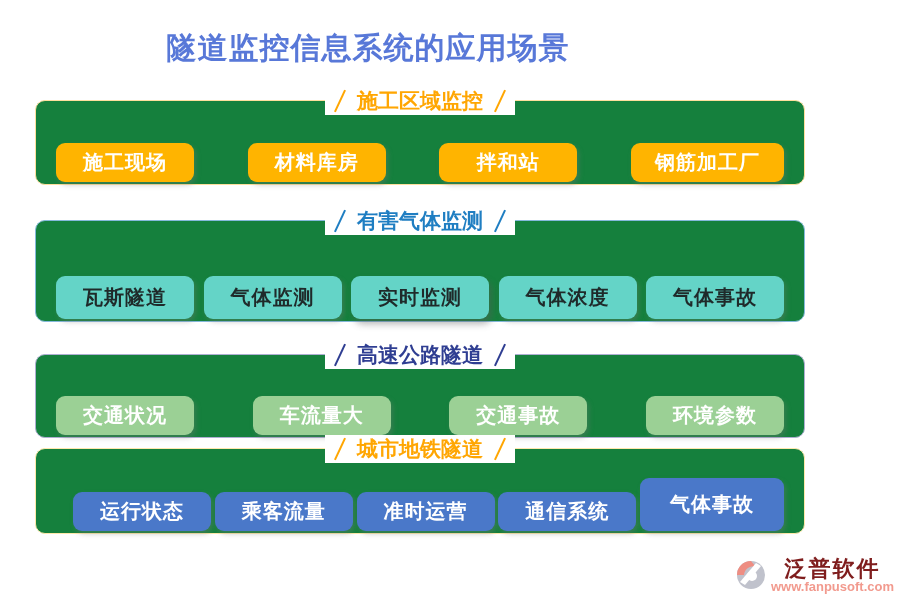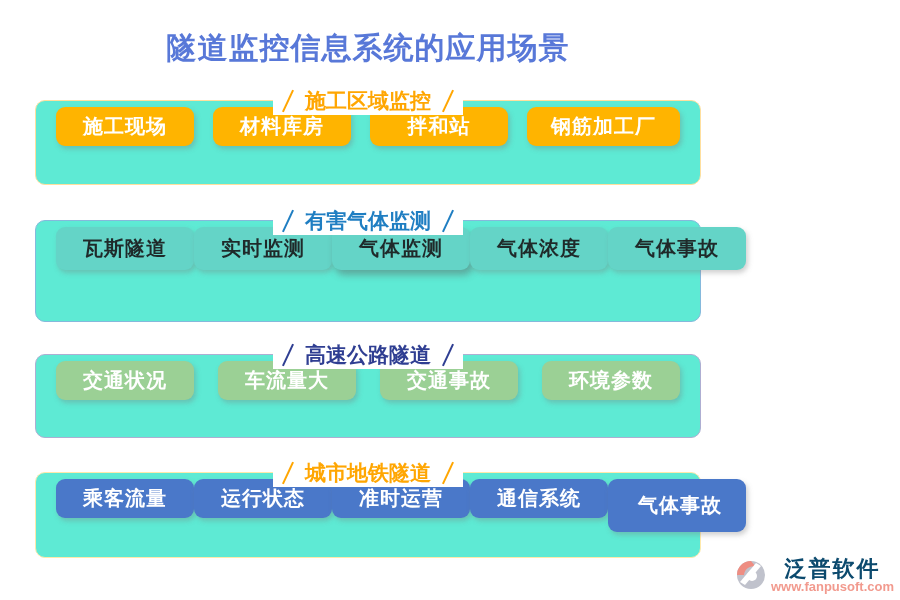--- a/index.html
+++ b/index.html
@@ -7,60 +7,60 @@
     width:900px;height:600px;position:relative;overflow:hidden;
     background:#ffffff;
     font-family:"Liberation Serif","DejaVu Serif",serif;
   }
   .page-title{
     position:absolute;top:28px;left:0;width:736px;
     text-align:center;font-size:30px;font-weight:bold;
     color:var(--accent,#5878d8);letter-spacing:1px;margin:0;
   }
   .section{
-    position:absolute;left:35px;width:666px;box-sizing:border-box;
+    position:absolute;left:35px;width:770px;box-sizing:border-box;
     border:1px solid var(--border,#ddd);border-radius:10px;
-    background:#5eead4;
+    background:#15803d;
   }
   #sec1{top:100px;height:85px;}
   #sec2{top:220px;height:102px;}
   #sec3{top:354px;height:84px;}
-  #sec4{top:472px;height:86px;}
+  #sec4{top:448px;height:86px;padding-left:17px;}
   .section-title{
     position:absolute;top:0;left:50%;transform:translate(-50%,-50%);
     background:#ffffff;padding:0 14px;white-space:nowrap;
     display:flex;align-items:center;gap:16px;
     color:var(--accent,#333);font-size:21px;font-weight:bold;
   }
   .slash{
     width:2px;height:24px;background:var(--accent,#333);
     transform:rotate(25deg);flex:0 0 auto;
   }
   .tag-row{
-    display:flex;justify-content:space-between;align-items:flex-start;
+    display:flex;justify-content:space-between;align-items:flex-end;
     height:100%;padding:6px 20px 2px;box-sizing:border-box;
   }
   .btn{
     background:var(--btn-bg,#ccc);color:var(--btn-fg,#fff);
     border:none;border-radius:9px;
     font-family:inherit;font-size:20px;font-weight:bold;
     padding:6px 24px;min-width:138px;box-sizing:border-box;
     box-shadow:2px 3px 5px rgba(120,120,120,0.35);
     letter-spacing:1px;cursor:pointer;white-space:nowrap;
   }
   #sec2 .btn{padding:8px 24px;}
   #sec2 .btn:nth-child(3){box-shadow:3px 5px 7px rgba(90,90,90,0.45);}
   #sec3 .btn:nth-child(5),#sec4 .btn:nth-child(5){padding:13px 30px;}
   .watermark{
     position:absolute;right:6px;bottom:6px;
     display:flex;align-items:flex-start;gap:4px;background:transparent;
   }
   .watermark .logo{width:32px;height:32px;margin-top:2px;}
   .wm-text{display:flex;flex-direction:column;align-items:center;line-height:1.05;}
-  .brand-name{font-size:22px;font-weight:bold;color:#0c4a6e;letter-spacing:2px;}
+  .brand-name{font-size:22px;font-weight:bold;color:#7f1d1d;letter-spacing:2px;}
   .brand-url{font-size:13px;font-weight:bold;color:#f29a8e;font-family:"Liberation Sans",sans-serif;}
 </style>
 </head>
 <body>
 
 <h1 class="page-title" style="--accent: #5878d8;">隧道监控信息系统的应用场景</h1>
 
 <div class="section" id="sec1" style="--accent: #ffa602; --border: #ffdf9e; --btn-bg: #ffb400; --btn-fg: #ffffff;">
   <div class="section-title">
     <span class="slash"></span>
@@ -76,22 +76,22 @@
 </div>
 
 <div class="section" id="sec2" style="--accent: #1f7ec2; --border: #85b9dc; --btn-bg: #64d4c7; --btn-fg: #1f2a2a;">
   <div class="section-title">
     <span class="slash"></span>
     <span>有害气体监测</span>
     <span class="slash"></span>
   </div>
   <div class="tag-row">
     <button class="btn">瓦斯隧道</button>
+    <button class="btn">气体监测</button>
     <button class="btn">实时监测</button>
-    <button class="btn">气体监测</button>
     <button class="btn">气体浓度</button>
     <button class="btn">气体事故</button>
   </div>
 </div>
 
 <div class="section" id="sec3" style="--accent: #2f3e92; --border: #aeaed2; --btn-bg: #9bd095; --btn-fg: #ffffff;">
   <div class="section-title">
     <span class="slash"></span>
     <span>高速公路隧道</span>
     <span class="slash"></span>
@@ -104,22 +104,22 @@
   </div>
 </div>
 
 <div class="section" id="sec4" style="--accent: #ffa602; --border: #ffe9ab; --btn-bg: #4a78c9; --btn-fg: #ffffff;">
   <div class="section-title">
     <span class="slash"></span>
     <span>城市地铁隧道</span>
     <span class="slash"></span>
   </div>
   <div class="tag-row">
+    <button class="btn">运行状态</button>
     <button class="btn">乘客流量</button>
-    <button class="btn">运行状态</button>
     <button class="btn">准时运营</button>
     <button class="btn">通信系统</button>
     <button class="btn">气体事故</button>
   </div>
 </div>
 
 <div class="watermark">
   <svg class="logo" viewBox="0 0 32 32">
     <circle cx="16" cy="16" r="14" fill="#c0c2cc"></circle>
     <path d="M16 2 A14 14 0 0 0 2 16 L9 16 A9 9 0 0 1 21 8 Z" fill="#ee8d82"></path>

